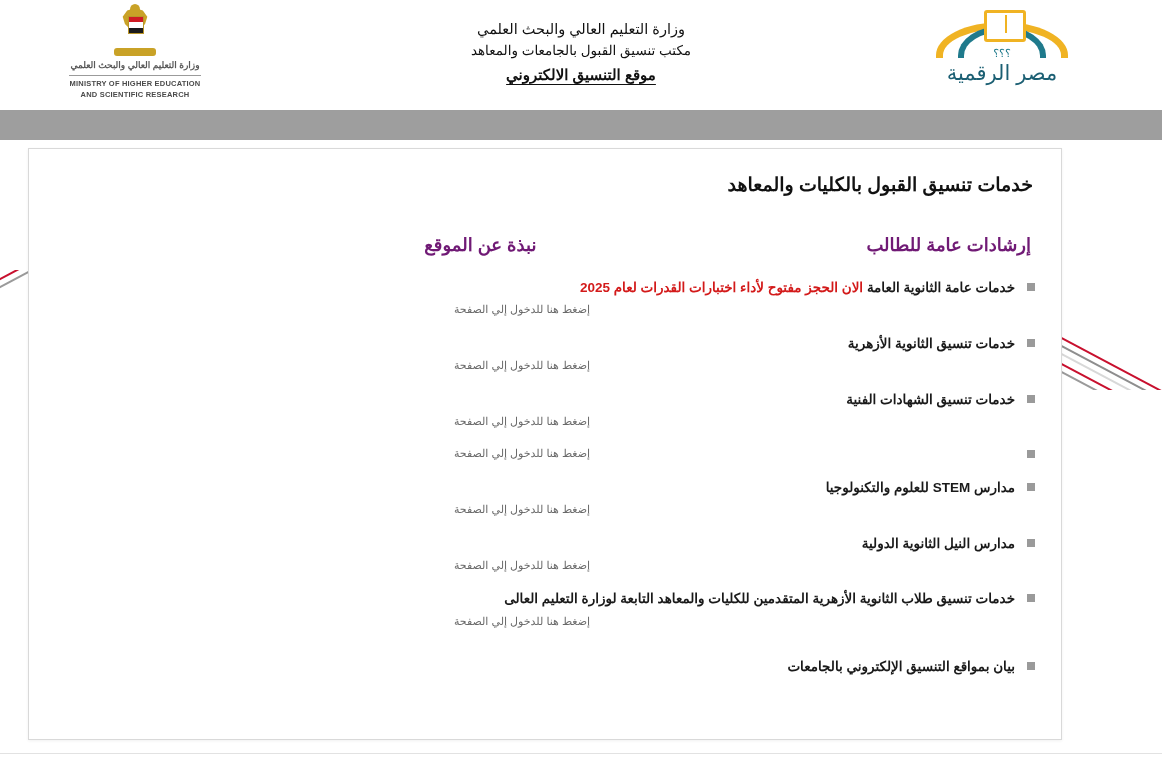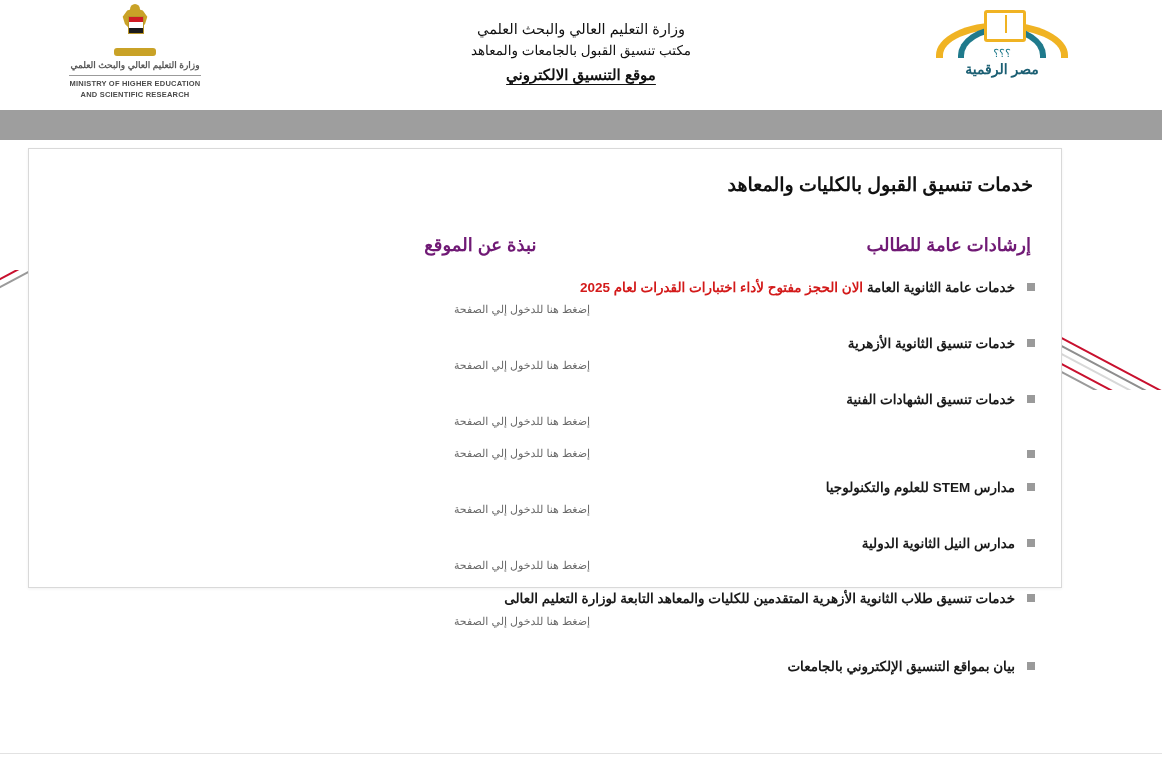--- a/index.html
+++ b/index.html
@@ -188,22 +188,22 @@
     position: absolute;
     left: 0;
     right: 0;
     bottom: 0;
     text-align: center;
     font-size: 11px;
     color: #1f7a8c;
     letter-spacing: 2px;
   }
   .logo-right .dg-text {
-    font-size: 14px;
-    font-weight: bold;
+    font-size: 21px;
+    font-weight: normal;
     color: #1b5f73;
     margin-top: 1px;
   }
 
   
   .gray-band {
     height: 30px;
     background: #9e9e9e;
   }
 
@@ -237,21 +237,21 @@
   .rb3 { background: #d8d8d8; top: 30px; }
   .rb4 { background: #c8102e; top: 40px; }
   .rb5 { background: #9a9a9a; top: 48px; }
 
   
   .card {
     position: absolute;
     left: 28px;
     top: 8px;
     width: 1034px;
-    height: 440px;
+    height: 592px;
     background: #ffffff;
     border: 1px solid #d9d9d9;
     box-shadow: 0 1px 3px rgba(0,0,0,.06);
     box-sizing: border-box;
   }
   .card-title {
     text-align: right;
     font-size: 19px;
     font-weight: bold;
     color: #111111;

